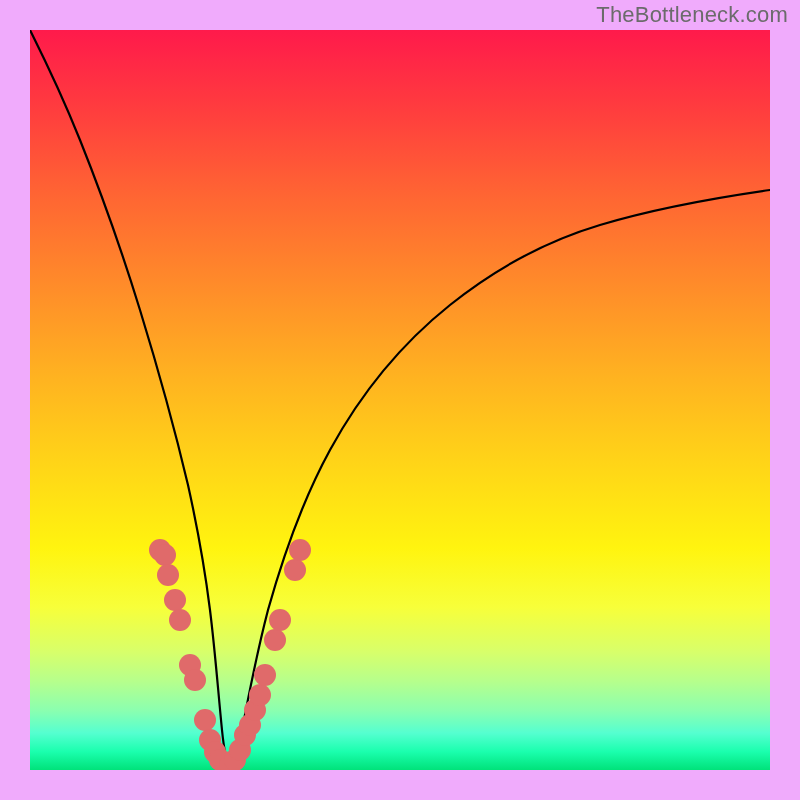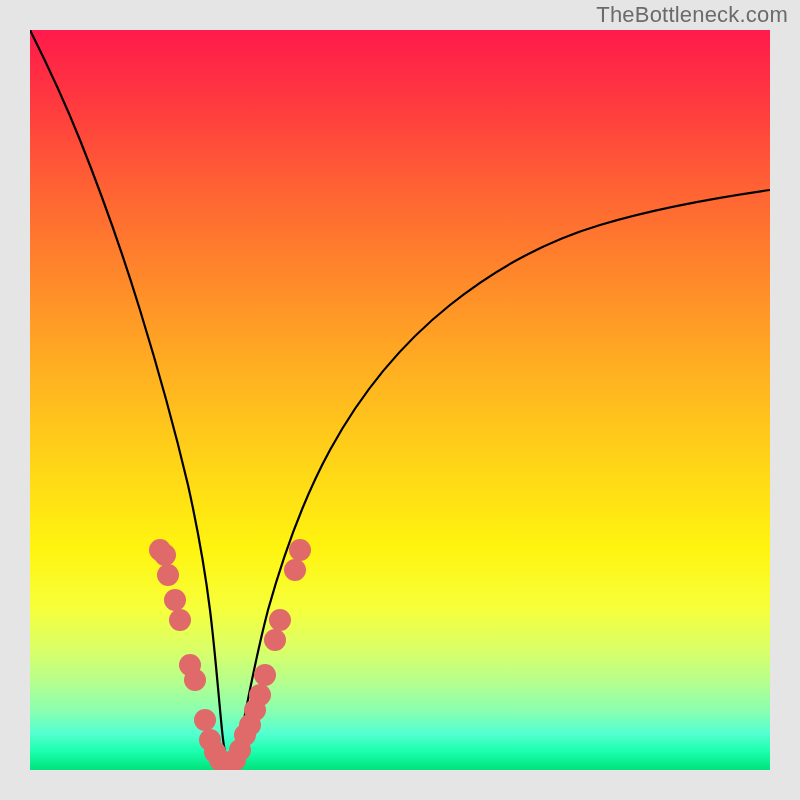--- a/index.html
+++ b/index.html
@@ -10,21 +10,21 @@
     background: #000;
     overflow: hidden;
     font-family: Arial, Helvetica, sans-serif;
   }
   .frame {
     position: absolute;
     top: 0;
     left: 0;
     width: 800px;
     height: 800px;
-    background: #e5e5e5;
+    background: #f0abfc;
   }
   .plot {
     position: absolute;
     top: 30px;
     left: 30px;
     width: 740px;
     height: 740px;
     background: linear-gradient(to bottom,
       #ff1a4b 0%,
       #ff3a3f 10%,

